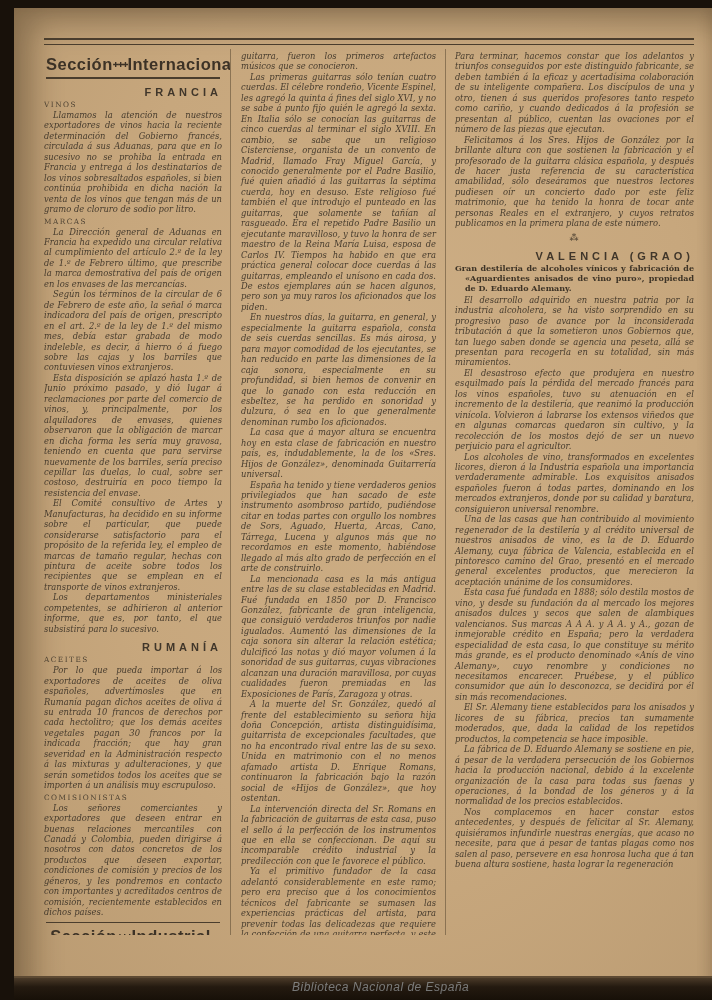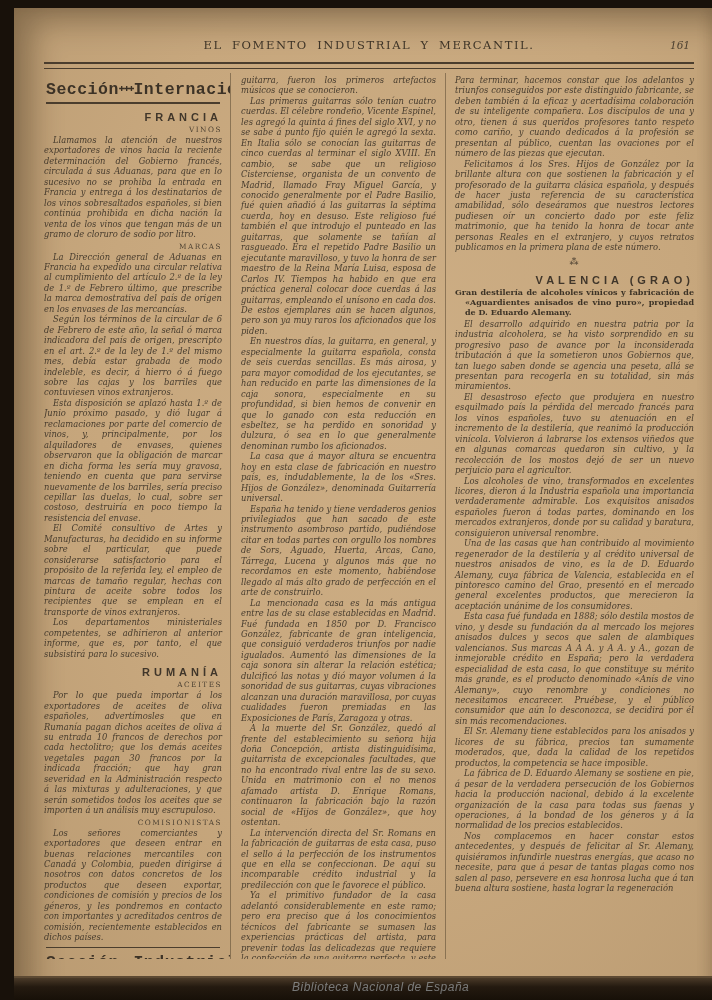--- a/index.html
+++ b/index.html
@@ -57,45 +57,41 @@
   .lead{
     margin:1px 0 2px 0;font-size:8px;line-height:10px;text-align:justify;
     font-weight:bold;color:#3d3326;padding-left:10px;text-indent:-10px;
   }
   .sec-head{
     text-align:center;padding:4px 0 3px 0;margin:0 2px;
     border-bottom:2px solid #4a3d2d;
   }
   .sec-head.ruled-top{border-top:1px solid #4a3d2d;margin-top:4px;}
   .sec-head .gothic{
-    font-family:Liberation Mono, monospace;font-weight:bold;font-size:16.5px;
+    font-family:Liberation Sans, sans-serif;font-weight:bold;font-size:16.5px;
     color:#3c3226;letter-spacing:.5px;
   }
   .sec-head .crosses{font-size:7px;vertical-align:3px;letter-spacing:-1px;color:#3c3226;}
   .country{
     text-align:right;font-family:"Liberation Sans", sans-serif;
     font-size:11px;font-weight:bold;letter-spacing:4px;color:#40362a;
     margin:7px 0 1px 0;
   }
   .sublabel{
-    text-align:right;font-size:7.3px;letter-spacing:1.5px;color:#4a3f30;
+    text-align:left;font-size:7.3px;letter-spacing:1.5px;color:#4a3f30;
     margin:2px 0 1px 0;
   }
   .asterism{text-align:center;font-size:9px;color:#463b2d;margin:4px 0 2px 0;letter-spacing:1px;}
 </style>
 </head>
 <body>
 
 <div class="page">
   <div class="content">
 
-    <div class="masthead">
-      <div class="title">EL FOMENTO INDUSTRIAL Y MERCANTIL.</div>
-      <div class="folio">161</div>
-    </div>
     <div class="page-rule"></div>
 
     <div class="cols">
 
       <div class="col">
         <div class="sec-head">
           <span class="gothic">Sección</span><span class="crosses">✚✚✚</span><span class="gothic">Internacional.</span>
         </div>
 
         <div class="country">FRANCIA</div>

